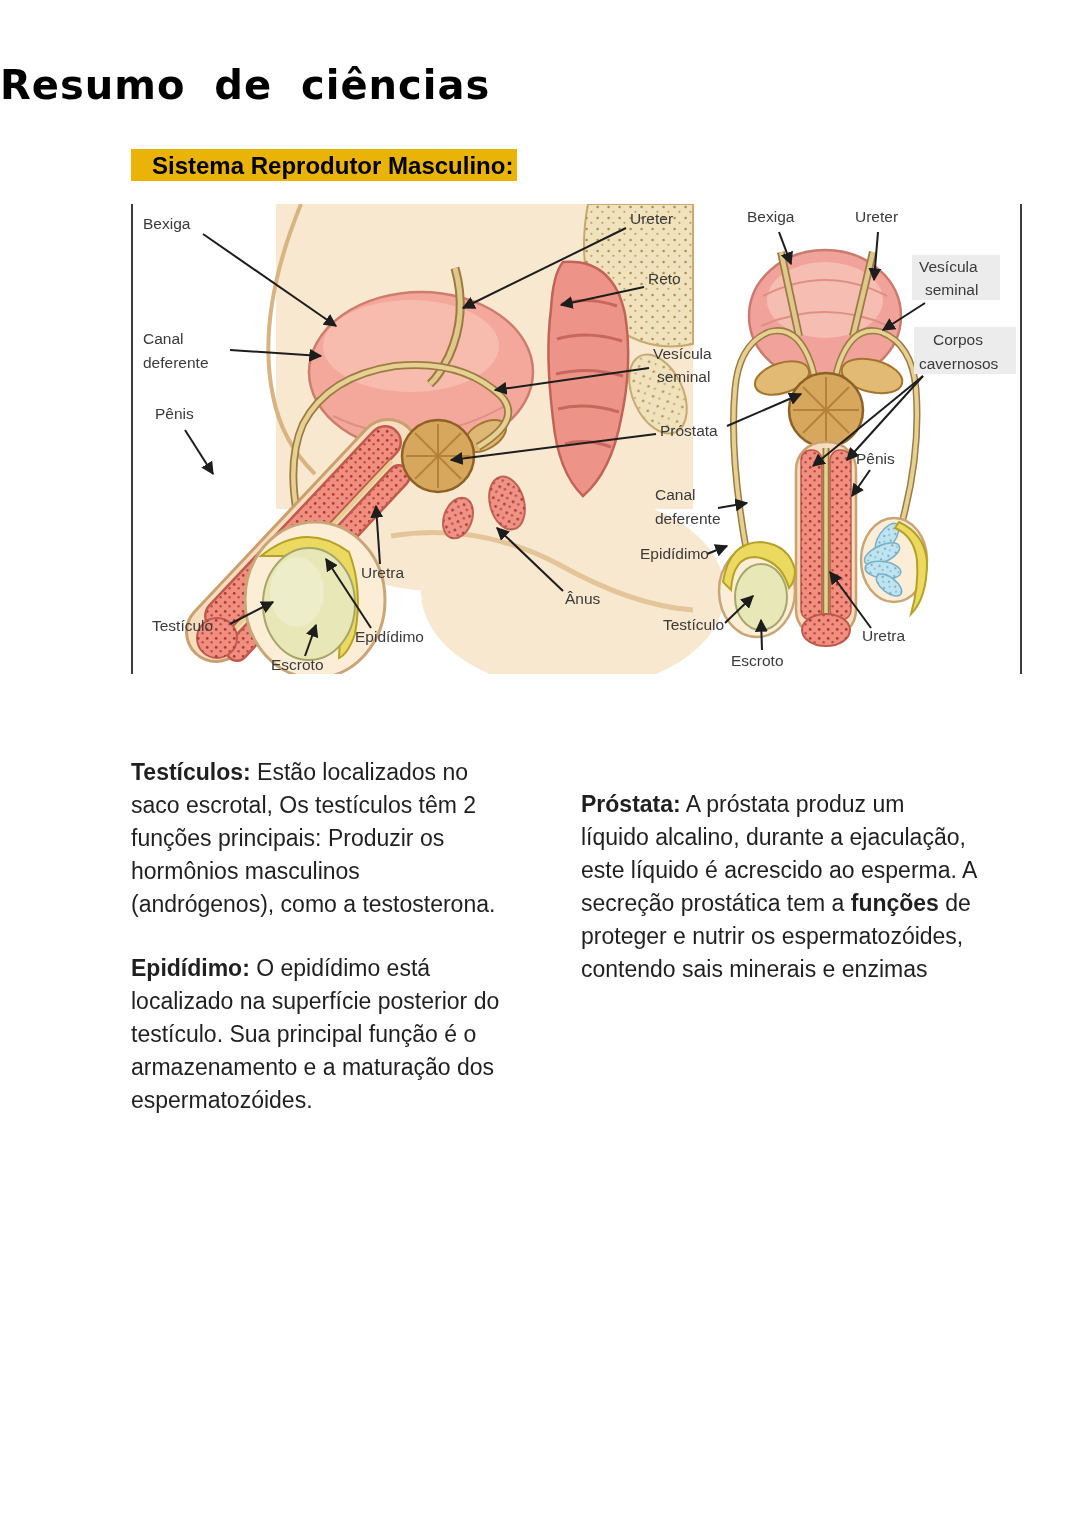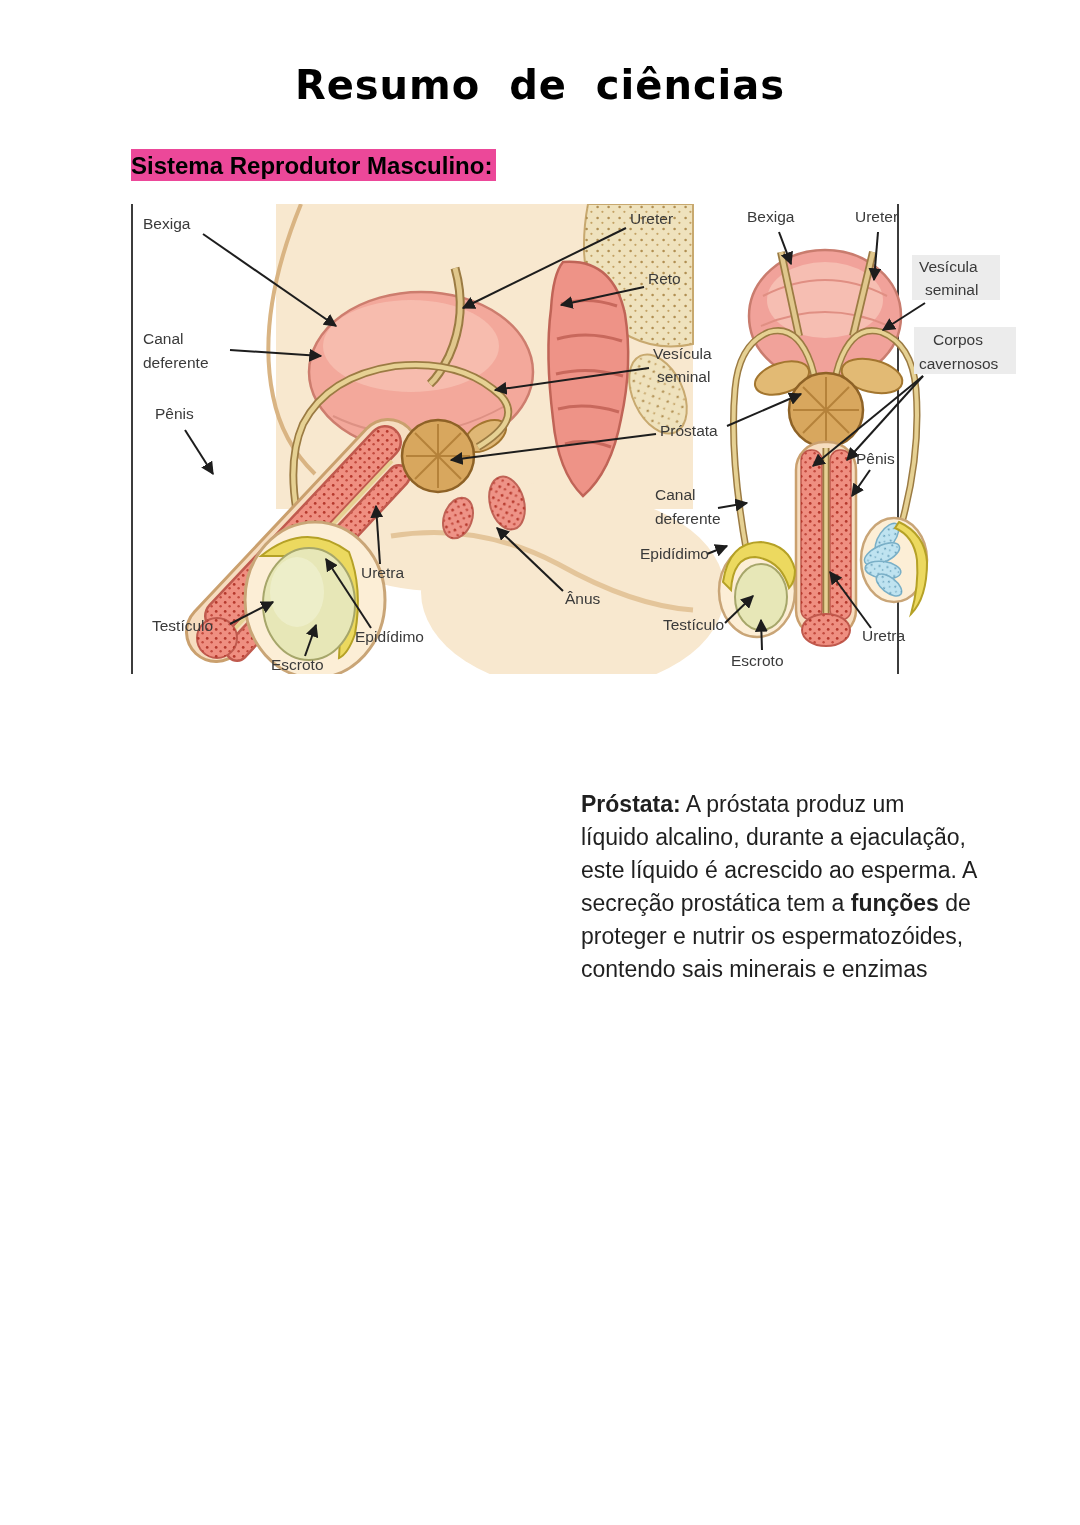--- a/index.html
+++ b/index.html
@@ -4,26 +4,26 @@
 <style>
   * { margin:0; padding:0; box-sizing:border-box; }
   html,body { background:#ffffff; }
   body {
     width:1080px; height:1525px; position:relative; overflow:hidden;
     font-family:"Liberation Sans", sans-serif; color:#1f1f1f;
   }
   .page-title {
     font-family:"DejaVu Sans", sans-serif;
     font-weight:bold; font-size:40px; letter-spacing:1px; word-spacing:14px;
-    text-align:center; margin-top:62px; color:#000;
+    margin-top:62px; color:#000;
   }
   .section-heading { margin:44px 0 0 131px; font-size:24px; font-weight:bold; }
-  .section-heading mark { background:#ec4899; color:#000; padding:3px 4px 2px 0; }
+  .section-heading mark { background:#eab308; color:#000; padding:3px 4px 2px 21px; }
   .diagram-wrap {
-    margin:24px 0 0 131px; width:768px; height:470px;
+    margin:24px 0 0 131px; width:891px; height:470px;
     border-left:2px solid #3c3c3c; border-right:2px solid #3c3c3c;
     background:#ffffff;
   }
   .diagram-wrap svg { display:block; }
   .cols { display:flex; margin:82px 0 0 131px; gap:72px; }
   .col { width:378px; }
   .col.right { width:396px; margin-top:32px; }
   p.para { font-size:23px; line-height:33px; margin-bottom:31px; }
   p.para strong { font-weight:bold; }
   .lbl { font-size:15.5px; fill:#3a3a3a; font-family:"Liberation Sans", sans-serif; }
@@ -286,19 +286,21 @@
         <text class="lbl" x="507" y="355">Epidídimo</text>
         <text class="lbl" x="530" y="426">Testículo</text>
         <text class="lbl" x="598" y="462">Escroto</text>
         <text class="lbl" x="729" y="437">Uretra</text>
       </g>
     </svg>
   </figure>
 
   <section class="cols">
     <div class="col">
+        <p class="para"><strong>Testículos:</strong><span> Estão localizados no saco escrotal, Os testículos têm 2 funções principais: Produzir os hormônios masculinos (andrógenos), como a testosterona.</span></p>
+        <p class="para"><strong>Epidídimo:</strong><span> O epidídimo está localizado na superfície posterior do testículo. Sua principal função é o armazenamento e a maturação dos espermatozóides.</span></p>
       </div>
     <div class="col right">
         <p class="para"><strong>Próstata:</strong><span> A próstata produz um líquido alcalino, durante a ejaculação, este líquido é acrescido ao esperma. A secreção prostática tem a </span><strong>funções</strong><span> de proteger e nutrir os espermatozóides, contendo sais minerais e enzimas</span></p>
       </div>
   </section>
 
 </main>
 
 </body></html>

